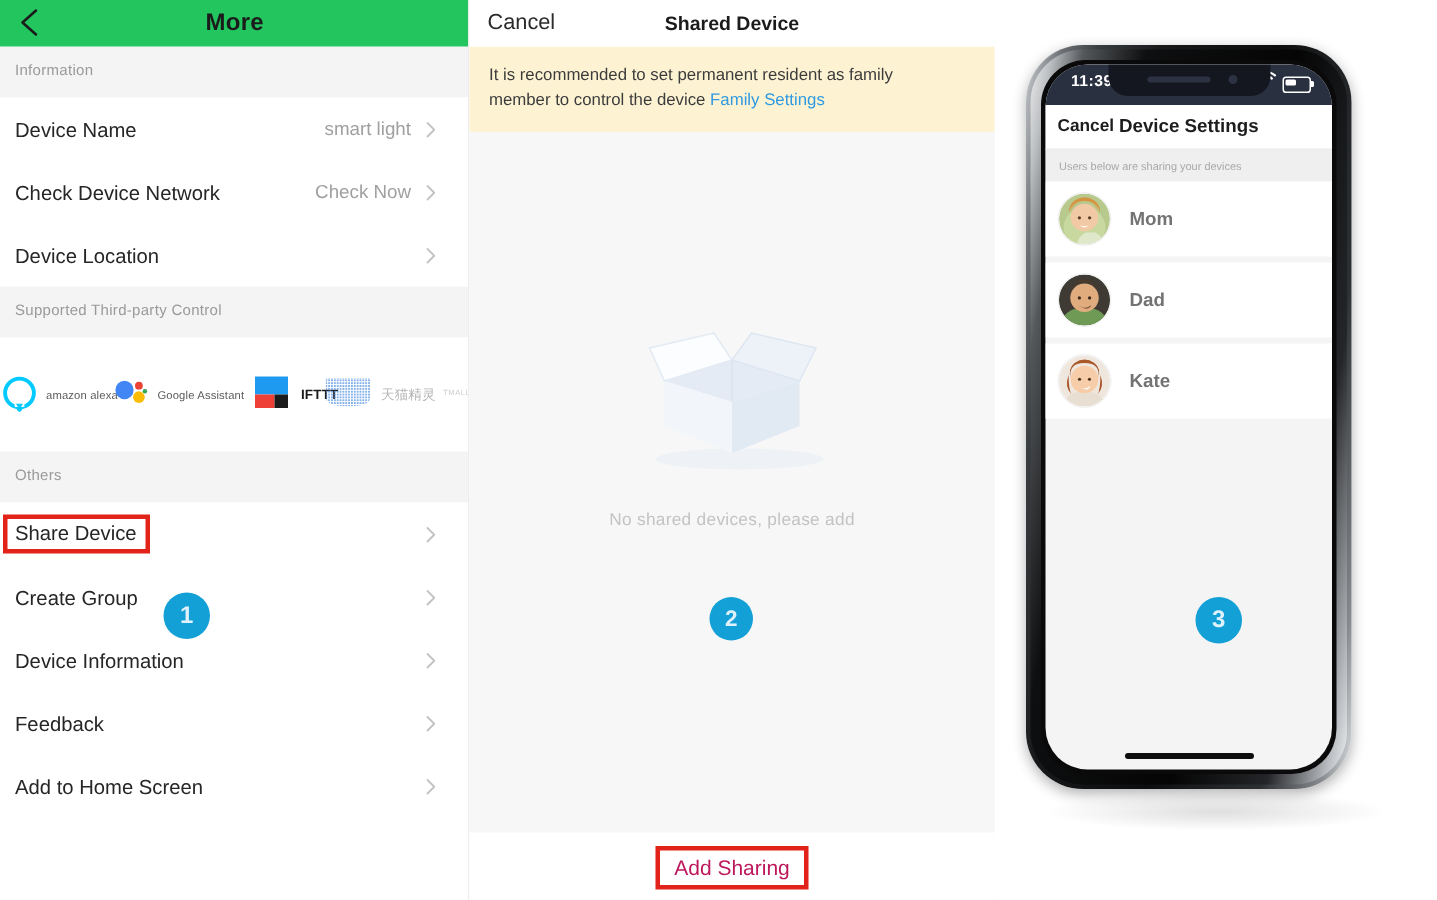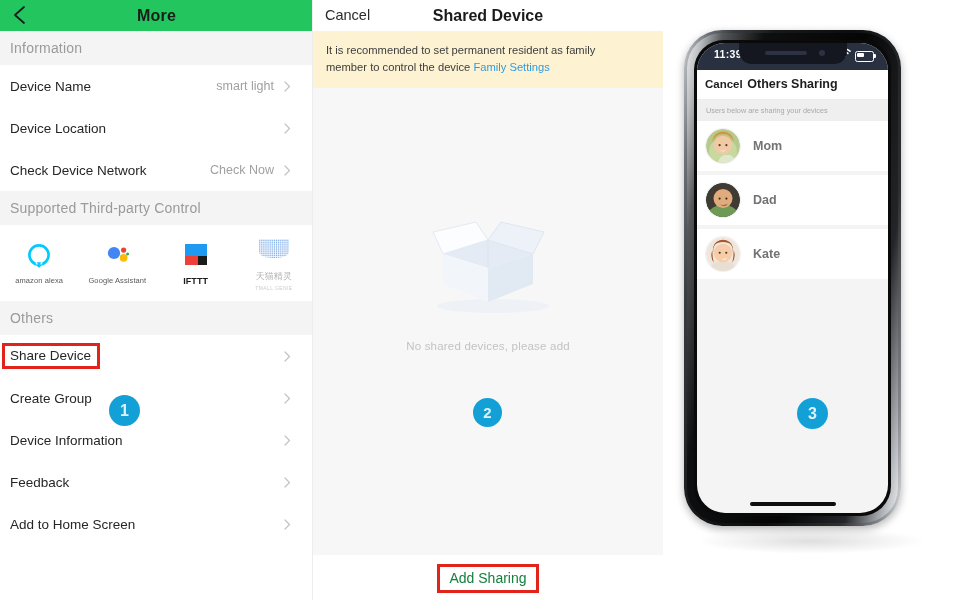--- a/index.html
+++ b/index.html
@@ -12,58 +12,58 @@
 
   
   .panel-left{position:absolute;left:0;top:0;width:313px;height:600px;background:#fff;overflow:hidden;}
   .nav-left{position:relative;height:31px;background:#22c55e;}
   .nav-left .back{position:absolute;left:9px;top:3px;width:22px;height:24px;}
   .nav-left .back svg{display:block;}
   .nav-left .ttl{position:absolute;left:0;top:0;width:313px;text-align:center;line-height:31px;
     font-size:16px;font-weight:bold;color:#1b1b1b;letter-spacing:.2px;}
 
   .sec-head{background:#f4f4f4;height:34px;line-height:34px;padding-left:10px;
-    font-size:14px;color:#9a9a9a;letter-spacing:.2px;}
+    font-size:10px;color:#9a9a9a;letter-spacing:.2px;}
 
   .row{position:relative;background:#fff;height:42px;padding-left:10px;padding-right:22px;
     display:flex;align-items:center;justify-content:space-between;}
   .row .lbl{font-size:13.5px;color:#262626;}
   .row .val{font-size:12.5px;color:#a0a0a0;margin-right:2px;}
   .row .right{display:flex;align-items:center;gap:8px;}
   .chev{width:7px;height:11px;flex:none;}
   .chev svg{display:block;}
 
   .tp-band{background:#fff;height:76px;display:flex;align-items:center;}
-  .tp{width:25%;display:flex;flex-direction:column;align-items:center;justify-content:center;gap:5px;}
+  .tp{width:25%;display:flex;flex-direction:row;align-items:center;justify-content:center;gap:5px;}
   .tp .cap{font-size:7.5px;color:#5a5a5a;letter-spacing:.1px;white-space:nowrap;}
   .tp .cap.gray{color:#b5b5b5;}
   .tp .cap.sub{font-size:5px;color:#cccccc;margin-top:-3px;letter-spacing:.4px;}
   .logo{height:30px;display:flex;align-items:center;justify-content:center;}
 
   .hl-red{outline:3px solid #e2231a;outline-offset:0;}
   .share-box{display:inline-block;padding:2px 6px 3px 5px;margin-left:-5px;}
 
   
   .badge{position:absolute;border-radius:50%;background:#13a0d7;color:#dff2fb;
     display:flex;align-items:center;justify-content:center;font-weight:bold;}
 
   
   .panel-mid{position:absolute;left:313px;top:0;width:350px;height:600px;background:#fff;}
   .nav-mid{position:relative;height:31px;background:#fff;}
   .nav-mid .cancel{position:absolute;left:12px;top:0;line-height:31px;font-size:14.5px;color:#2b2b2b;}
   .nav-mid .ttl{position:absolute;left:0;top:0;width:350px;text-align:center;line-height:31px;
-    font-size:16px;font-weight:bold;color:#1b1b1b;}
+    font-size:13px;font-weight:bold;color:#1b1b1b;}
   .tipbar{background:#fdf3d3;padding:11px 24px 12px 13px;}
   .tipbar p{margin:0;font-size:11.2px;line-height:17px;color:#3c3c3c;}
   .tipbar a{color:#2f9ae0;text-decoration:none;}
   .mid-body{position:relative;height:467px;background:#f7f7f7;}
   .empty{position:absolute;left:0;right:0;top:122px;text-align:center;}
   .empty .cap{margin-top:14px;font-size:11.5px;color:#c3c3c3;letter-spacing:.2px;}
   .mid-foot{height:46px;background:#fff;display:flex;align-items:center;justify-content:center;}
-  .addshare{font-size:14px;color:#15803d;padding:3px 9px 4px;}
+  .addshare{font-size:14px;color:#be185d;padding:3px 9px 4px;}
 
   
   .phone-wrap{position:absolute;left:672px;top:28px;width:286px;height:530px;}
   .ph-outer{position:absolute;left:12px;top:2px;width:217px;height:496px;border-radius:38px;
     background:linear-gradient(100deg,#cfd2d6 0%,#6d7176 8%,#3a3d40 16%,#17181a 30%,#0c0d0e 55%,#2d3033 80%,#86898d 93%,#e2e5e8 100%);
     box-shadow:0 3px 9px rgba(0,0,0,.30);}
   .ph-mid{position:absolute;left:3px;top:3px;right:3px;bottom:3px;border-radius:35px;
     background:linear-gradient(100deg,#efefef 0%,#bcbfc2 5%,#55585b 12%,#0e0f10 26%,#050505 60%,#232528 82%,#b9bcc0 95%,#f2f4f6 100%);}
   .ph-bezel{position:absolute;left:7px;top:7px;right:7px;bottom:7px;border-radius:30px;background:#0a0a0b;}
   .screen{position:absolute;left:3px;top:3px;right:3px;bottom:3px;border-radius:28px;overflow:hidden;background:#f4f4f4;}
@@ -127,34 +127,34 @@
         <span class="val">smart light</span>
         <span class="chev">
             <svg width="7" height="11" viewBox="0 0 7 11">
               <path d="M1 1 L5.5 5.5 L1 10" fill="none" stroke="#c2c2c2" stroke-width="1.2" stroke-linecap="round" stroke-linejoin="round"></path>
             </svg>
           </span>
       </span>
     </div>
 
     <div class="row">
+      <span class="lbl">Check Device Network</span>
+      <span class="right">
+        <span class="val">Check Now</span>
+        <span class="chev">
+            <svg width="7" height="11" viewBox="0 0 7 11">
+              <path d="M1 1 L5.5 5.5 L1 10" fill="none" stroke="#c2c2c2" stroke-width="1.2" stroke-linecap="round" stroke-linejoin="round"></path>
+            </svg>
+          </span>
+      </span>
+    </div>
+
+    <div class="row">
       <span class="lbl">Device Location</span>
       <span class="right">
-        <span class="chev">
-            <svg width="7" height="11" viewBox="0 0 7 11">
-              <path d="M1 1 L5.5 5.5 L1 10" fill="none" stroke="#c2c2c2" stroke-width="1.2" stroke-linecap="round" stroke-linejoin="round"></path>
-            </svg>
-          </span>
-      </span>
-    </div>
-
-    <div class="row">
-      <span class="lbl">Check Device Network</span>
-      <span class="right">
-        <span class="val">Check Now</span>
         <span class="chev">
             <svg width="7" height="11" viewBox="0 0 7 11">
               <path d="M1 1 L5.5 5.5 L1 10" fill="none" stroke="#c2c2c2" stroke-width="1.2" stroke-linecap="round" stroke-linejoin="round"></path>
             </svg>
           </span>
       </span>
     </div>
 
     <div class="sec-head">Supported Third-party Control</div>
 
@@ -344,21 +344,21 @@
                     </svg>
                 </span>
                 <span class="batt">
                     <i></i>
                   </span>
               </span>
             </div>
 
             <div class="ph-nav">
               <span class="cancel">Cancel</span>
-              <span class="ttl">Others Sharing</span>
+              <span class="ttl">Device Settings</span>
             </div>
 
             <div class="ph-sub">Users below are sharing your devices</div>
 
             <div class="ph-list">
 
               <div class="ph-row">
                 <span class="av">
                   <svg width="34" height="34" viewBox="0 0 34 34">
                     <circle cx="17" cy="17" r="17" fill="#b8c98e"></circle>

